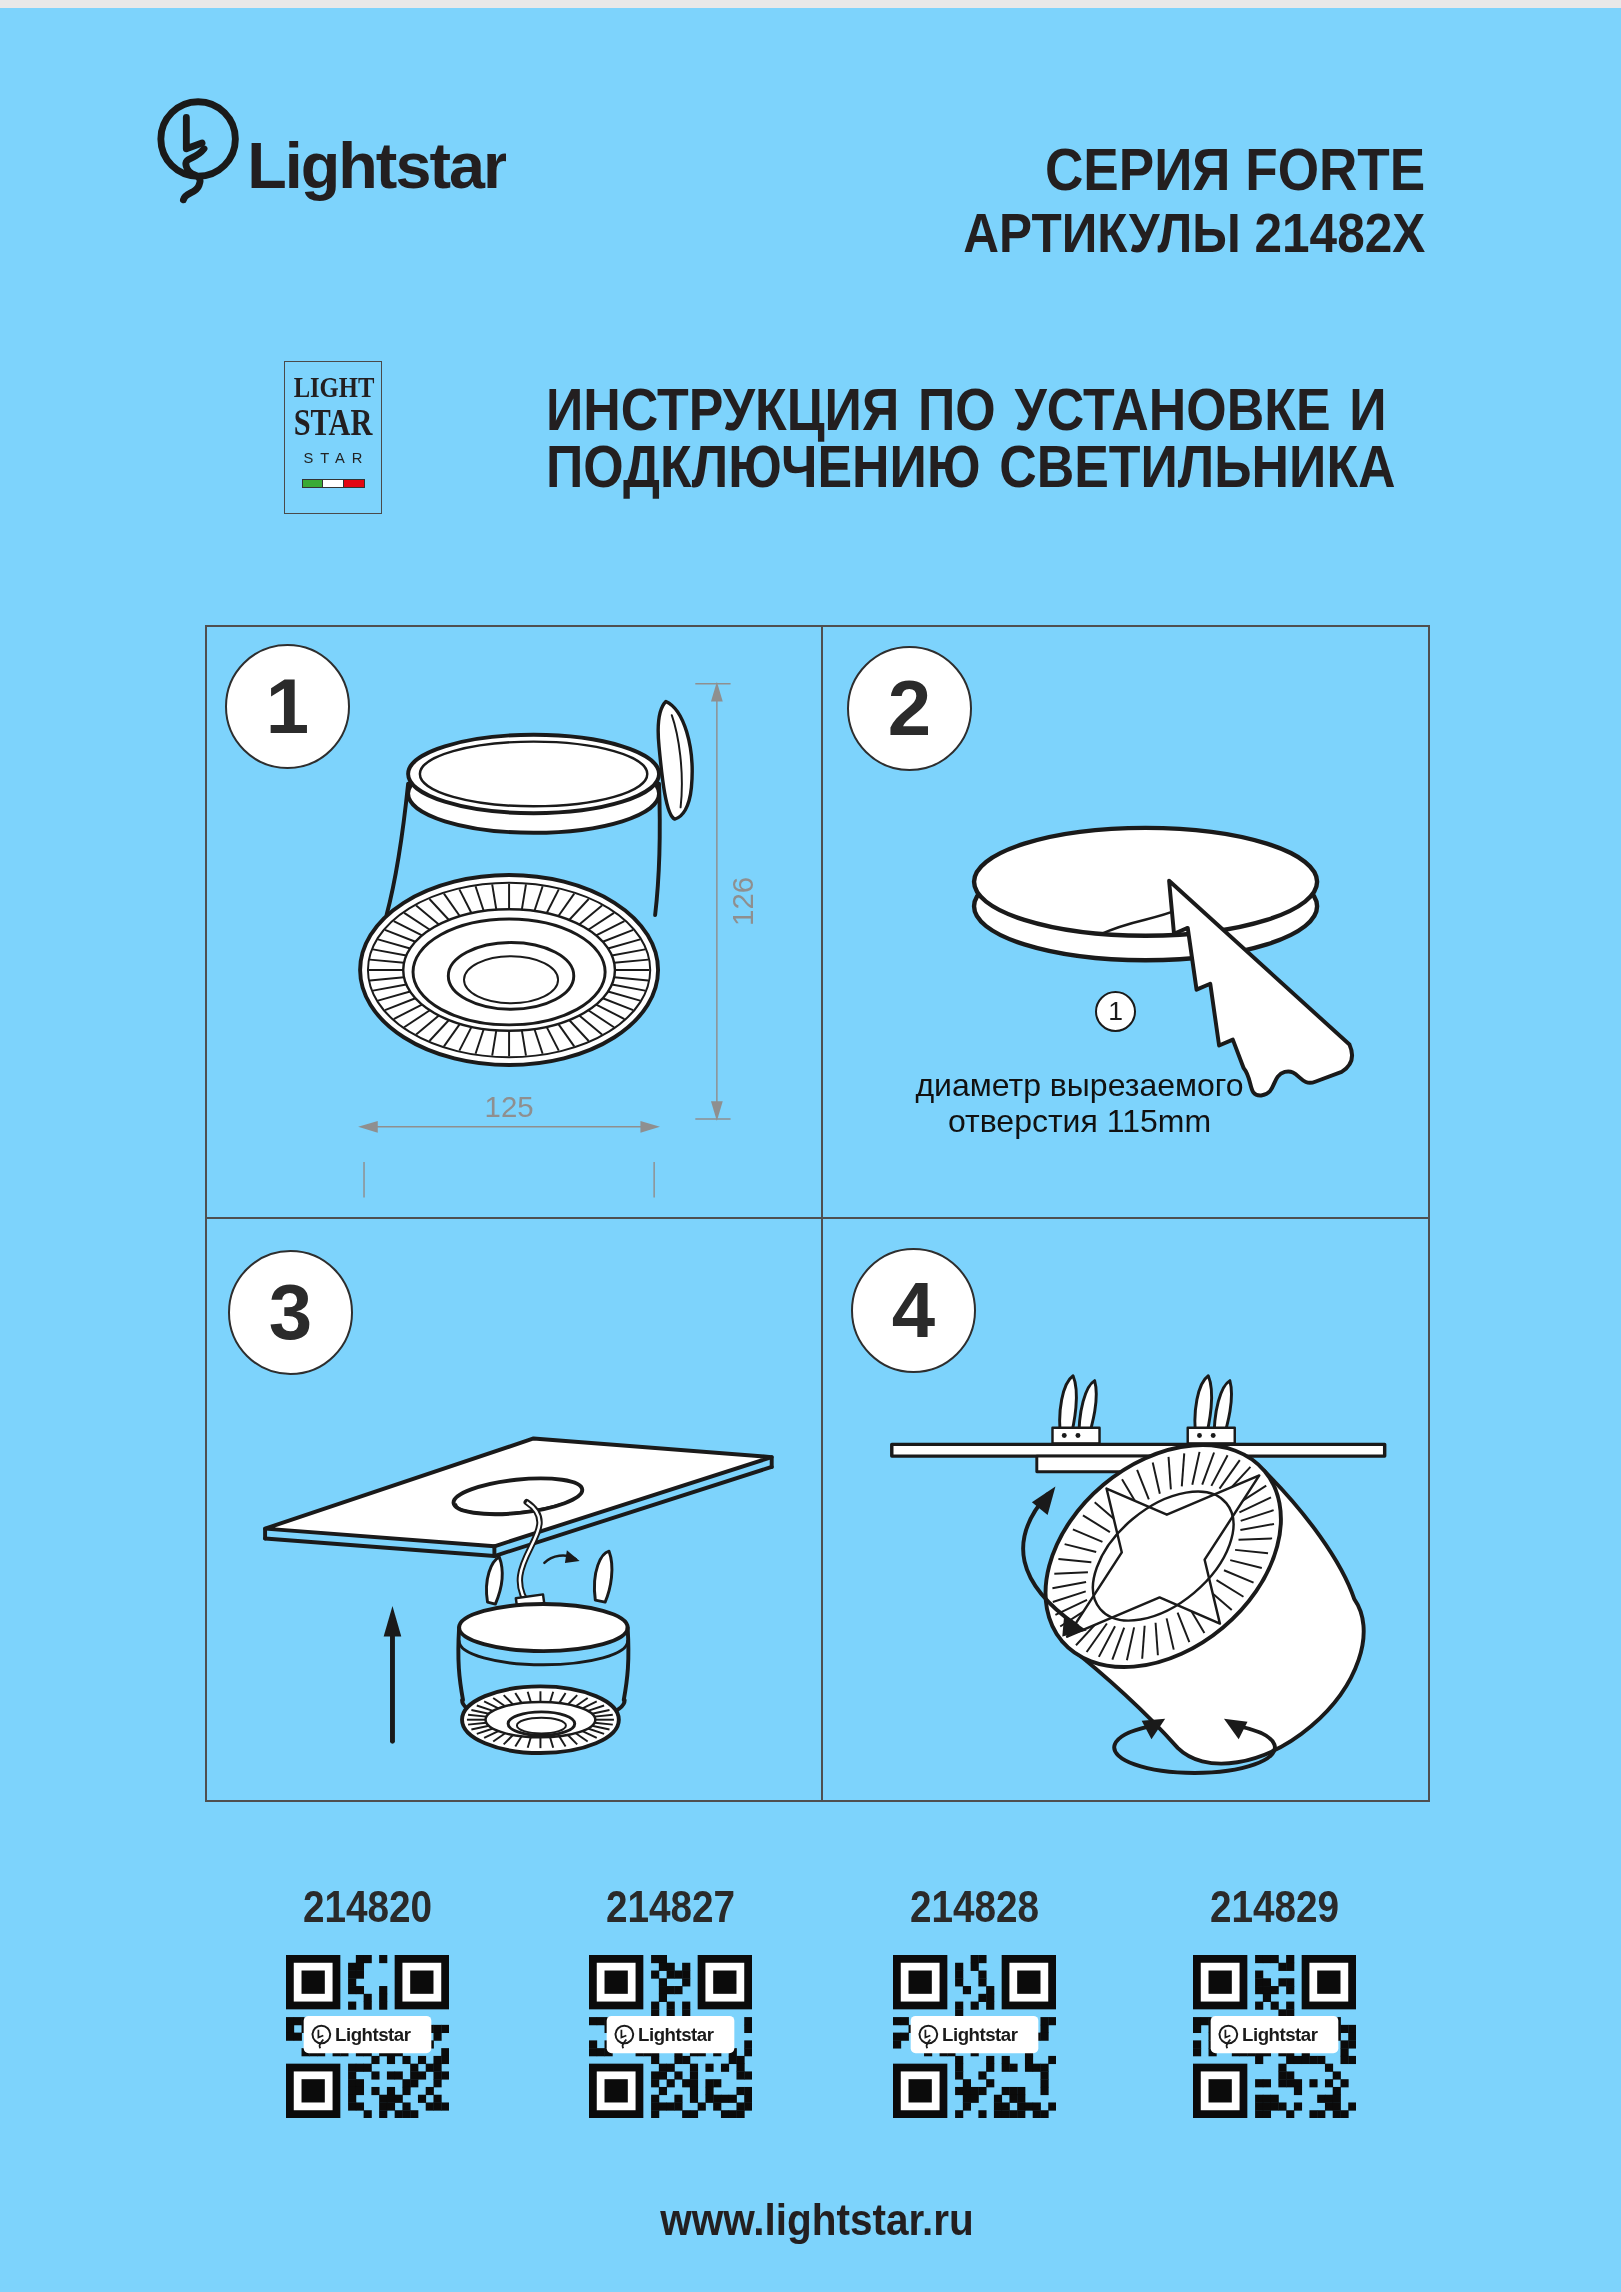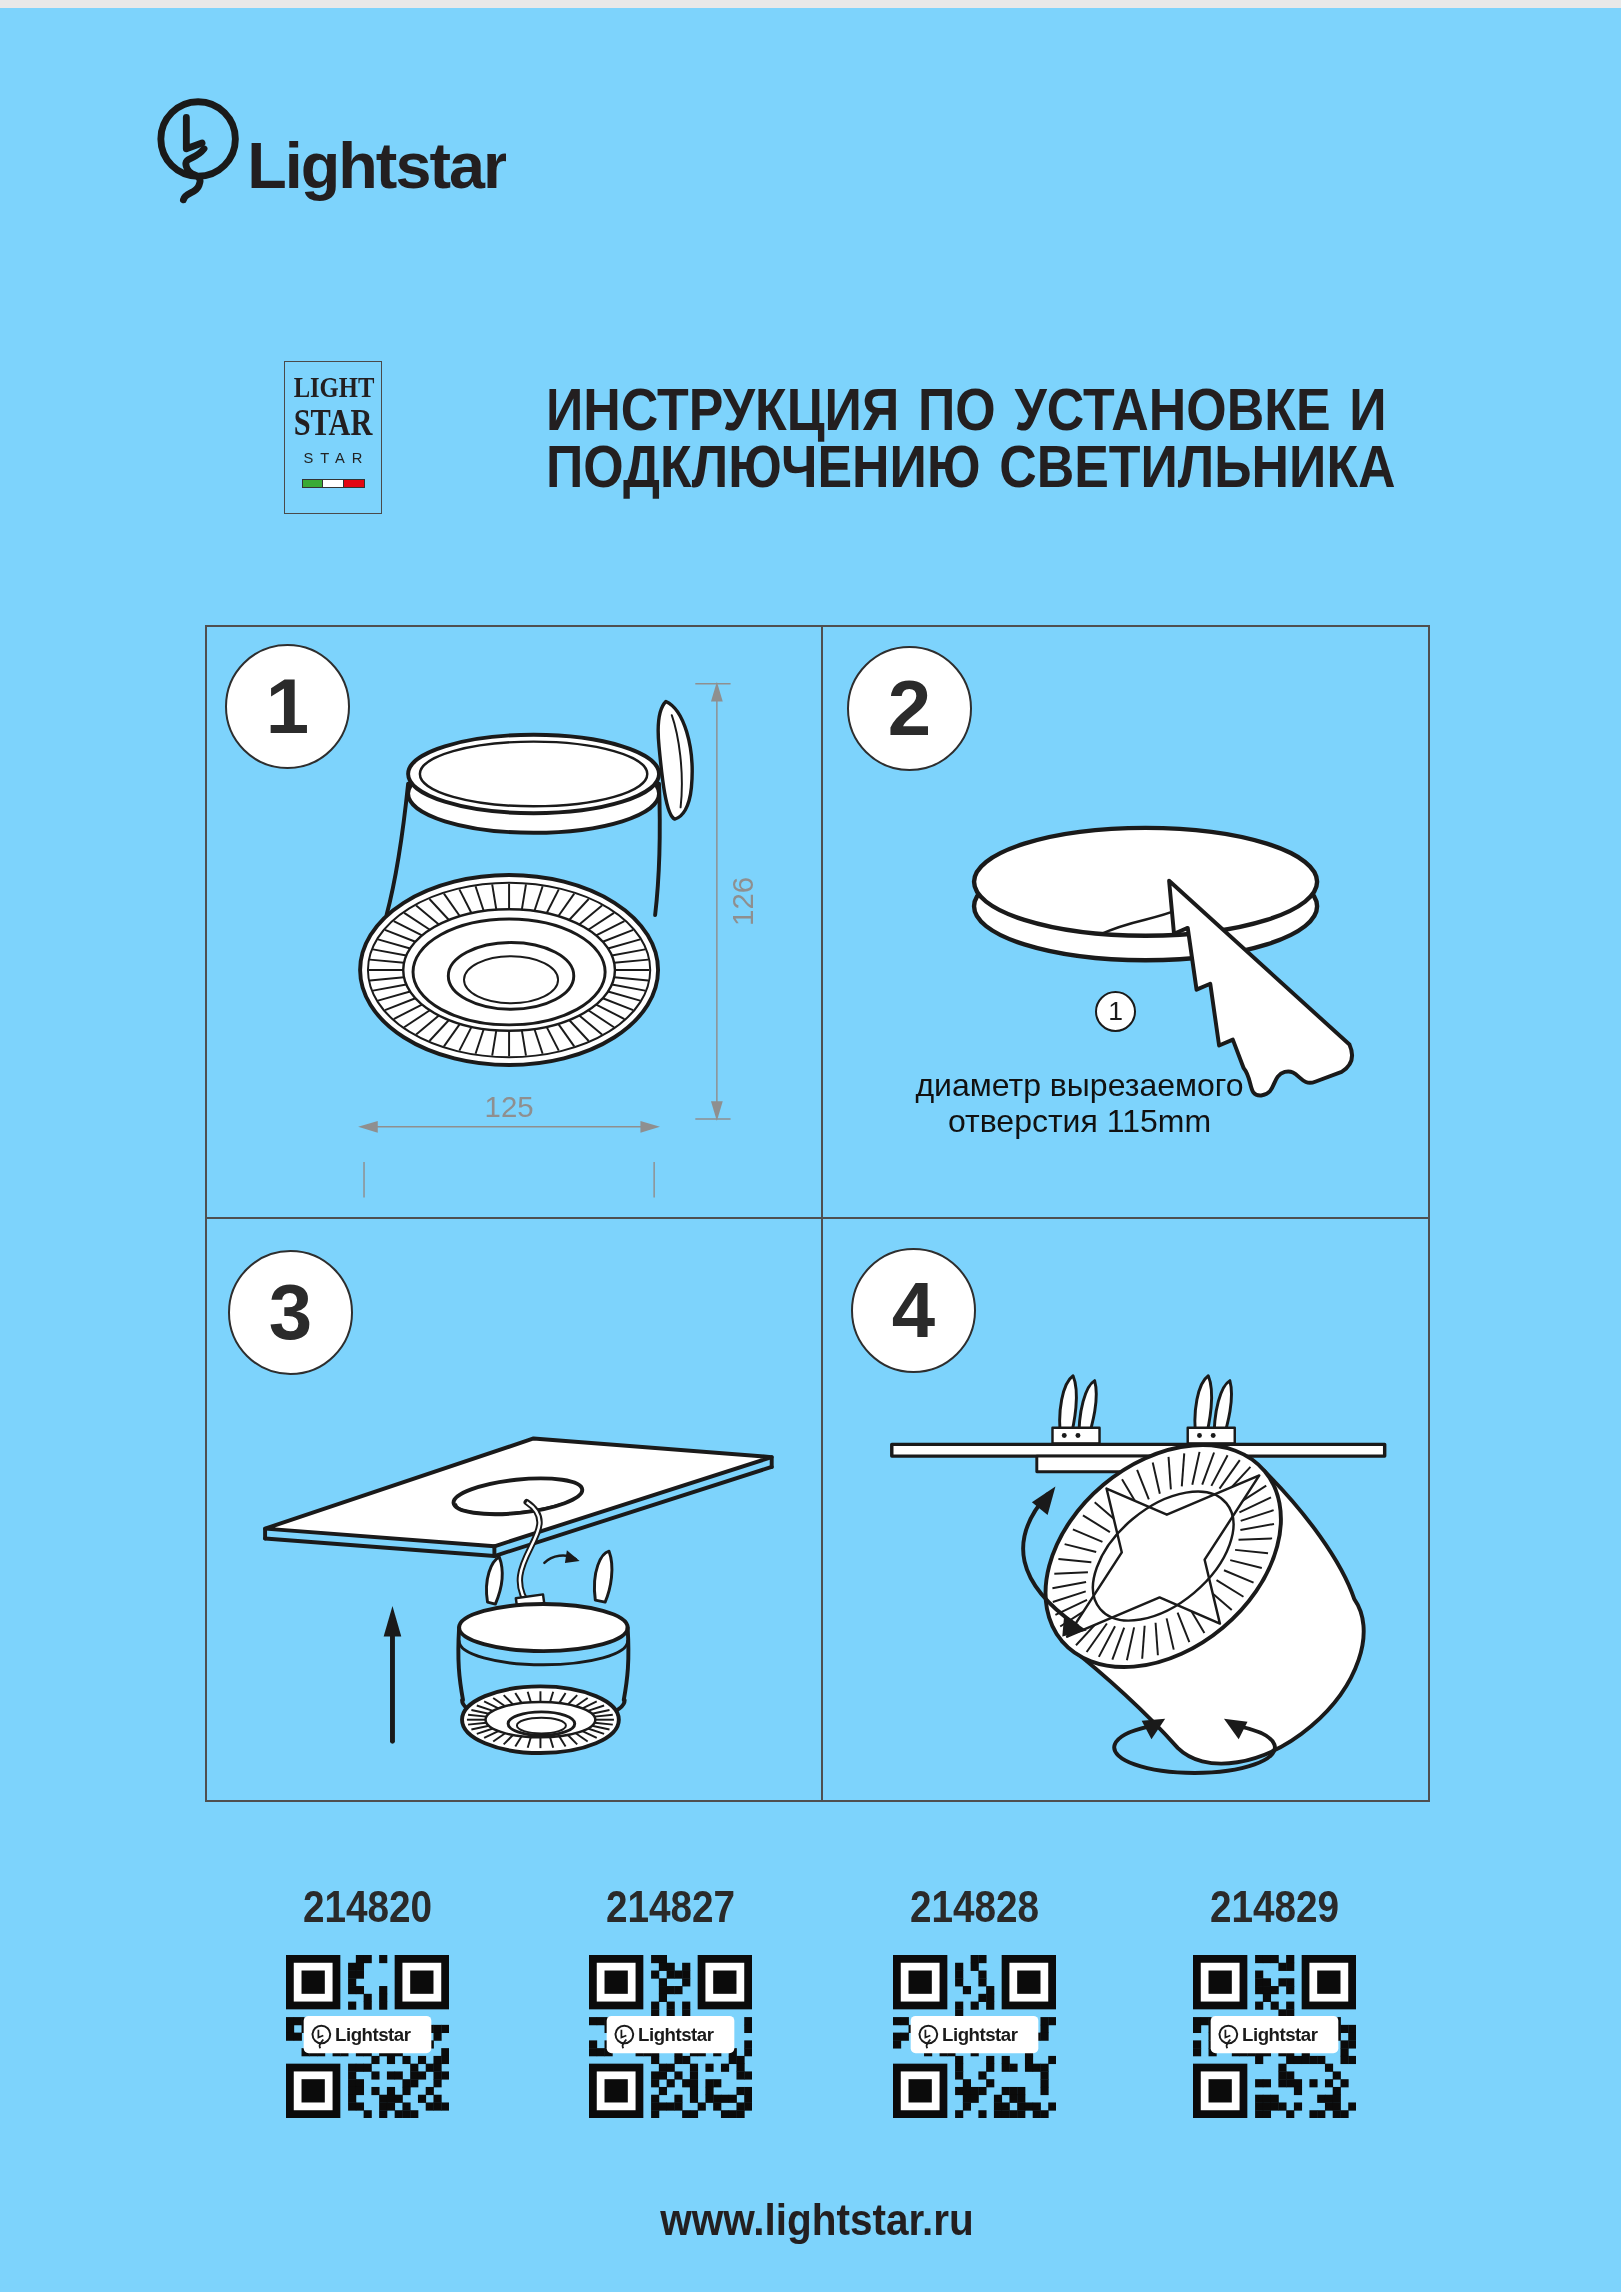--- a/index.html
+++ b/index.html
@@ -54,20 +54,24 @@
 
   <svg id="brand-logo" class="abs" viewBox="0 0 360 160">
     <g>
       <circle cx="46" cy="54" r="38" class="ln" stroke-width="7"></circle>
       <path d="M 34 32 L 34 64 L 50 58" class="ln" stroke-width="7"></path>
       <path d="M 52 64 C 43 76 31 72 34 82 C 37 94 52 88 47 101 C 44 110 33 108 31 116" class="ln" stroke-width="7"></path>
     </g>
     <text x="96" y="104" font-size="66" font-weight="bold" letter-spacing="-2" fill="#231f20">Lightstar</text>
   </svg>
 
+  <div id="header-right" class="abs">
+    <div id="series-title">СЕРИЯ FORTE</div>
+    <div id="articles-line">АРТИКУЛЫ 21482X</div>
+  </div>
 
   <div id="group-box" class="abs">
     <div class="gl1">LIGHT</div>
     <div class="gl2">STAR</div>
     <div class="gl3">STAR</div>
     <div id="flag">
         <span class="g"></span>
         <span class="w"></span>
         <span class="r"></span>
       </div>

